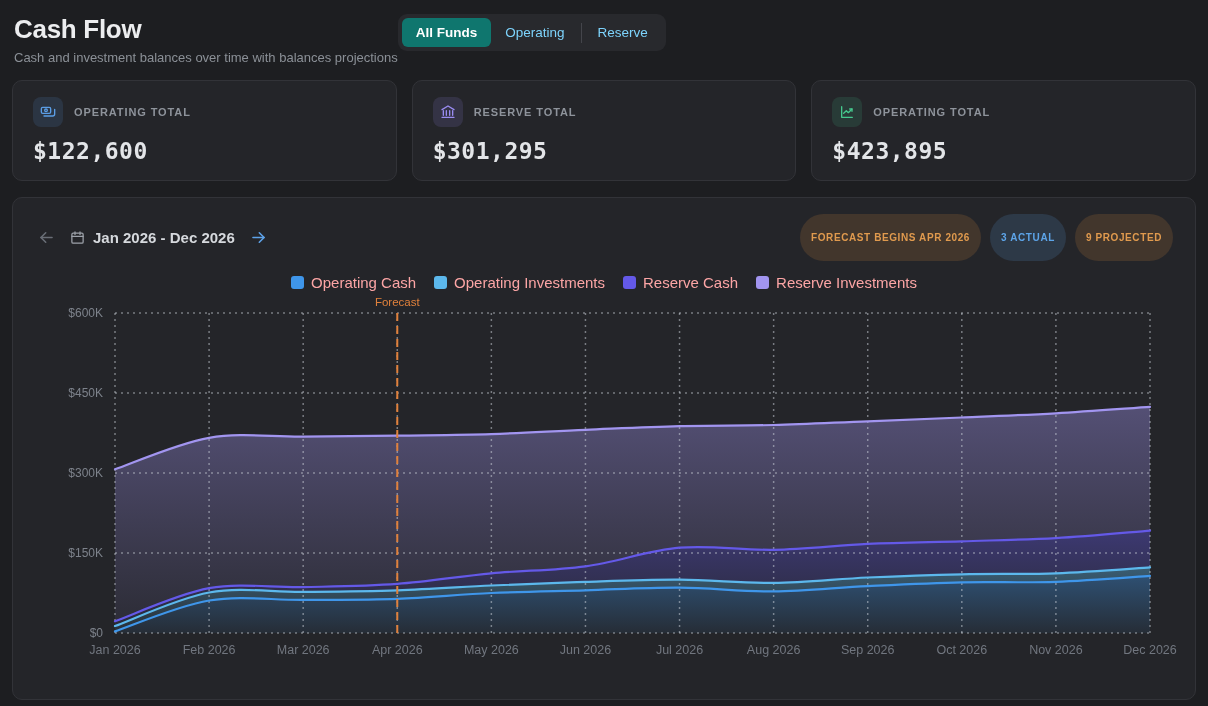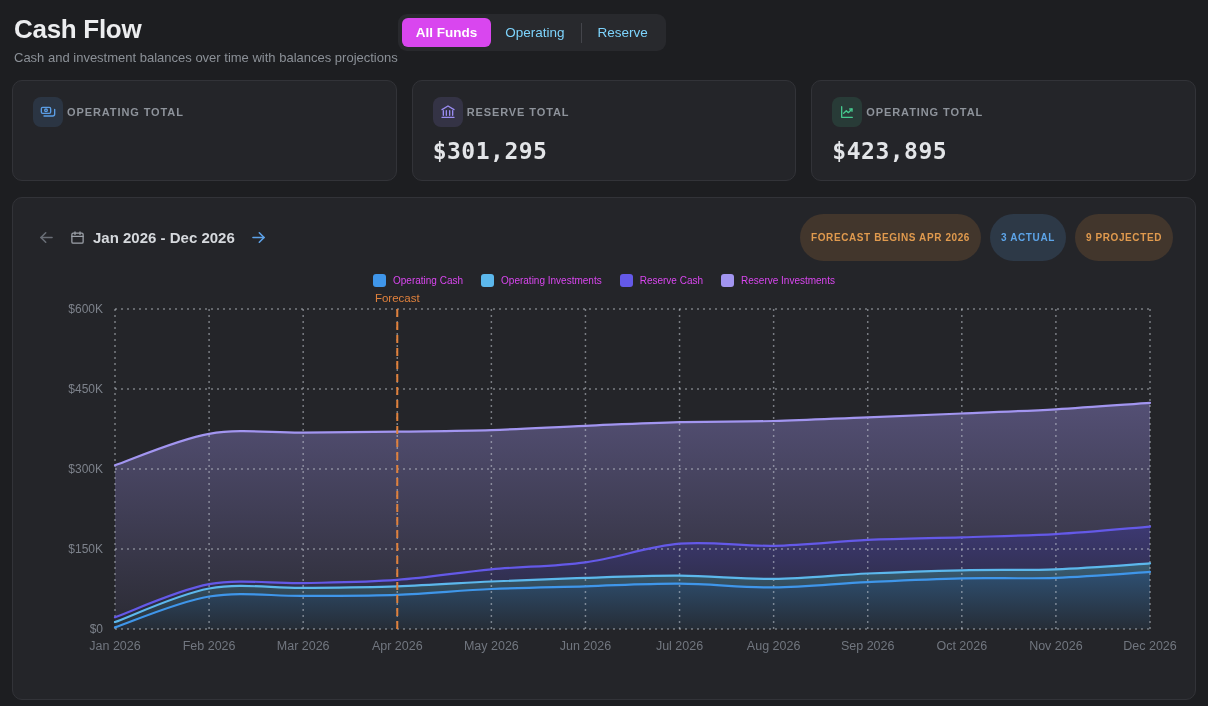--- a/index.html
+++ b/index.html
@@ -12,29 +12,29 @@
   }
   
   .top { display: flex; align-items: flex-start; padding: 2px 2px 0 2px; }
   .page-title { font-size: 26px; font-weight: 700; letter-spacing: -0.3px; color: #ecedef; }
   .page-subtitle { font-size: 13px; color: #8b9097; margin-top: 5px; }
   .tabbar { display: flex; align-items: center; background: #28292d; border-radius: 9px; padding: 4px; }
   .tab {
     border: 0; background: transparent; color: #7dd3fc; font-family: inherit;
     font-size: 13.5px; padding: 7px 14px; border-radius: 6px; cursor: pointer; white-space: nowrap;
   }
-  .tab.active { background: #d946ef; color: #ffffff; font-weight: 600; }
+  .tab.active { background: #0f766e; color: #ffffff; font-weight: 600; }
   .tab-divider { width: 1px; height: 20px; background: #44454b; margin: 0 2px; }
   
   .stats { display: flex; gap: 15px; margin-top: 15px; }
   .stat-card {
     flex: 1; background: #242529; border: 1px solid #323338; border-radius: 10px;
     padding: 16px 20px; min-height: 94px;
   }
-  .stat-head { display: flex; align-items: center; gap: 4px; }
+  .stat-head { display: flex; align-items: center; gap: 11px; }
   .icon-tile {
     width: 30px; height: 30px; border-radius: 8px;
     display: flex; align-items: center; justify-content: center; flex: 0 0 auto;
   }
   .icon-tile svg { width: 16px; height: 16px; }
   .stat-label { font-size: 11px; font-weight: 700; letter-spacing: 0.9px; color: #8e939b; }
   .stat-value {
     font-family: "DejaVu Sans Mono", monospace; font-weight: 700;
     font-size: 23px; color: #e3e5e8; margin-top: 11px; letter-spacing: 0.5px;
   }
@@ -52,21 +52,21 @@
   .period { display: flex; align-items: center; gap: 8px; font-size: 15px; font-weight: 700; color: #d6d9dd; }
   .period svg { width: 15px; height: 15px; color: #9da2aa; }
   .badges { display: flex; align-items: center; gap: 9px; }
   .badge {
     font-size: 10px; font-weight: 700; letter-spacing: 0.6px;
     padding: 18px 11px; border-radius: 999px; white-space: nowrap;
   }
   .legend { display: flex; justify-content: center; align-items: center; gap: 18px; margin-top: 13px; }
   .legend-item { display: flex; align-items: center; gap: 7px; cursor: pointer; }
   .swatch { width: 13px; height: 13px; border-radius: 3px; display: inline-block; }
-  .legend-label { font-size: 10px; color: #d946ef; }
+  .legend-label { font-size: 15px; color: #fca5a5; }
   .plot-wrap { margin-top: 2px; }
   svg.chart { overflow: visible; display: block; }
 </style>
 </head>
 <body>
 
 <div class="top">
   <div>
     <div class="page-title">Cash Flow</div>
     <div class="page-subtitle">Cash and investment balances over time with balances projections</div>
@@ -85,20 +85,21 @@
     <div class="stat-head">
       <span class="icon-tile" style="background: rgba(91, 158, 230, 0.14); color: rgb(91, 158, 230);">
         <svg viewBox="0 0 24 24" fill="none" stroke="currentColor" stroke-width="2" stroke-linecap="round" stroke-linejoin="round">
           <rect x="2" y="5" width="14" height="9" rx="2"></rect>
             <circle cx="9" cy="9.5" r="2"></circle>
             <path d="M6 18h13a3 3 0 0 0 3-3V8"></path>
         </svg>
       </span>
       <span class="stat-label">OPERATING TOTAL</span>
     </div>
+    <div class="stat-value" style="color: rgb(227, 229, 232);">$122,600</div>
   </div>
 
   <div class="stat-card">
     <div class="stat-head">
       <span class="icon-tile" style="background: rgba(154, 140, 242, 0.14); color: rgb(154, 140, 242);">
         <svg viewBox="0 0 24 24" fill="none" stroke="currentColor" stroke-width="2" stroke-linecap="round" stroke-linejoin="round">
           <path d="M3 8.5 12 3l9 5.5"></path>
             <path d="M5 10v7M9.5 10v7M14.5 10v7M19 10v7"></path>
             <path d="M3 20h18"></path>
         </svg>

